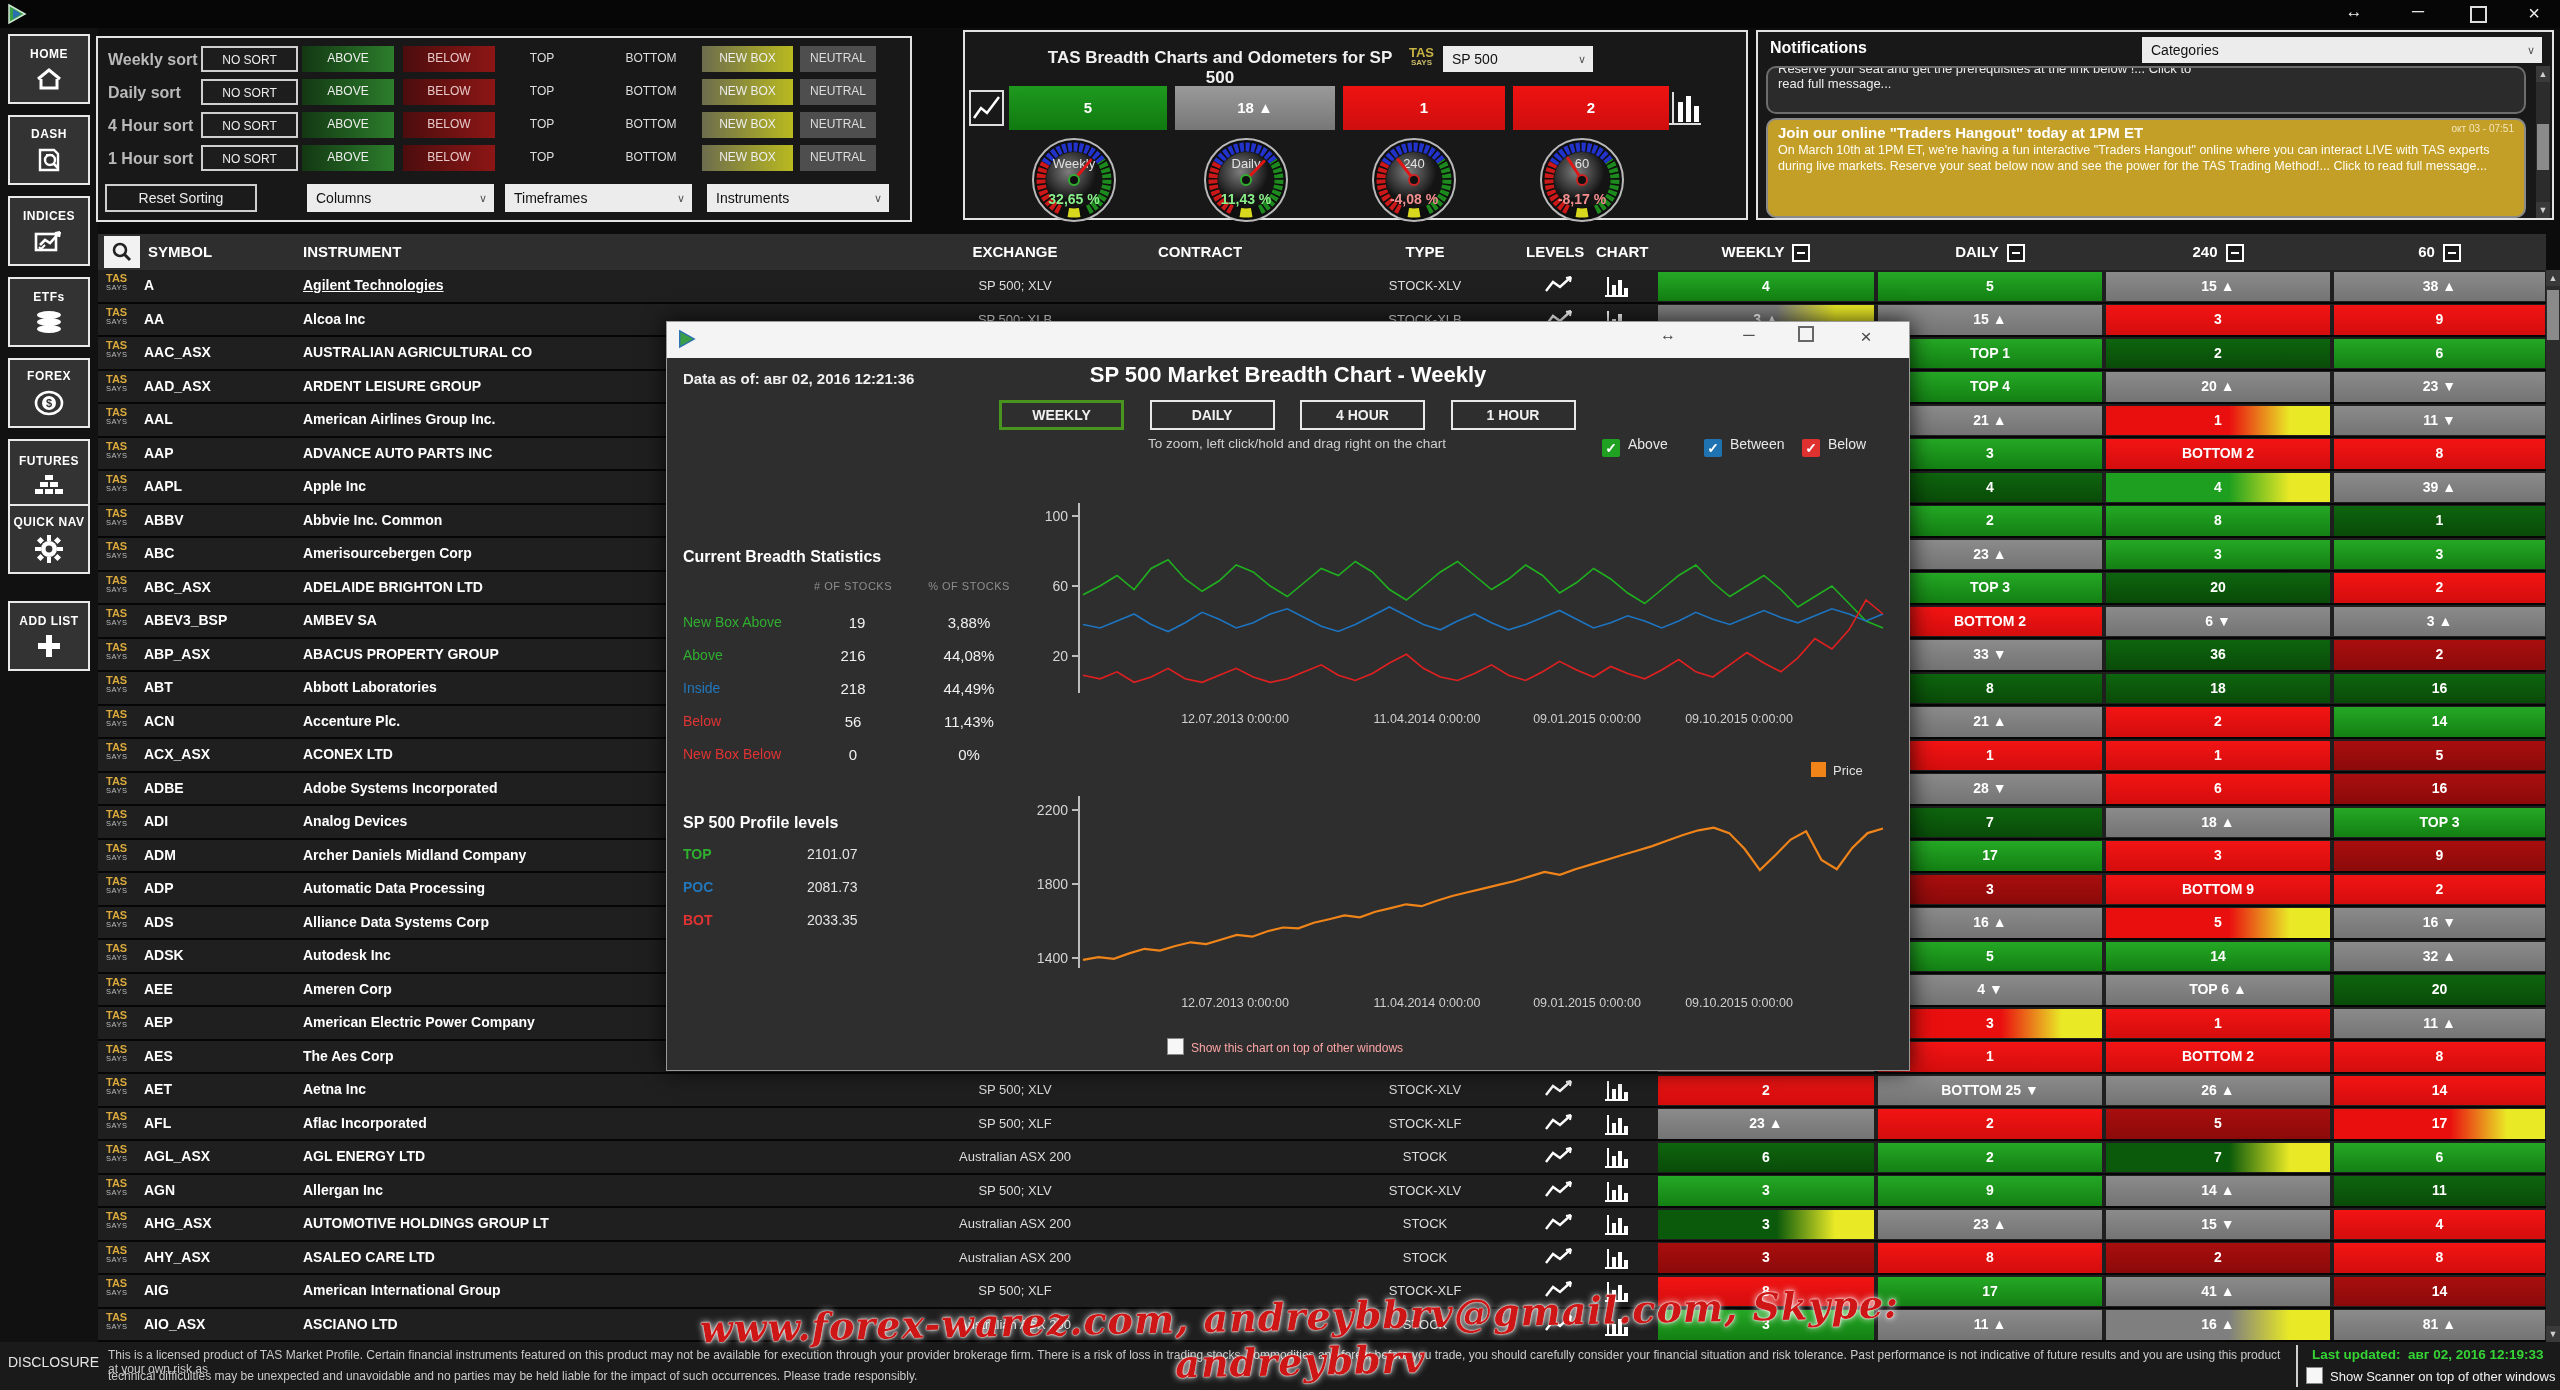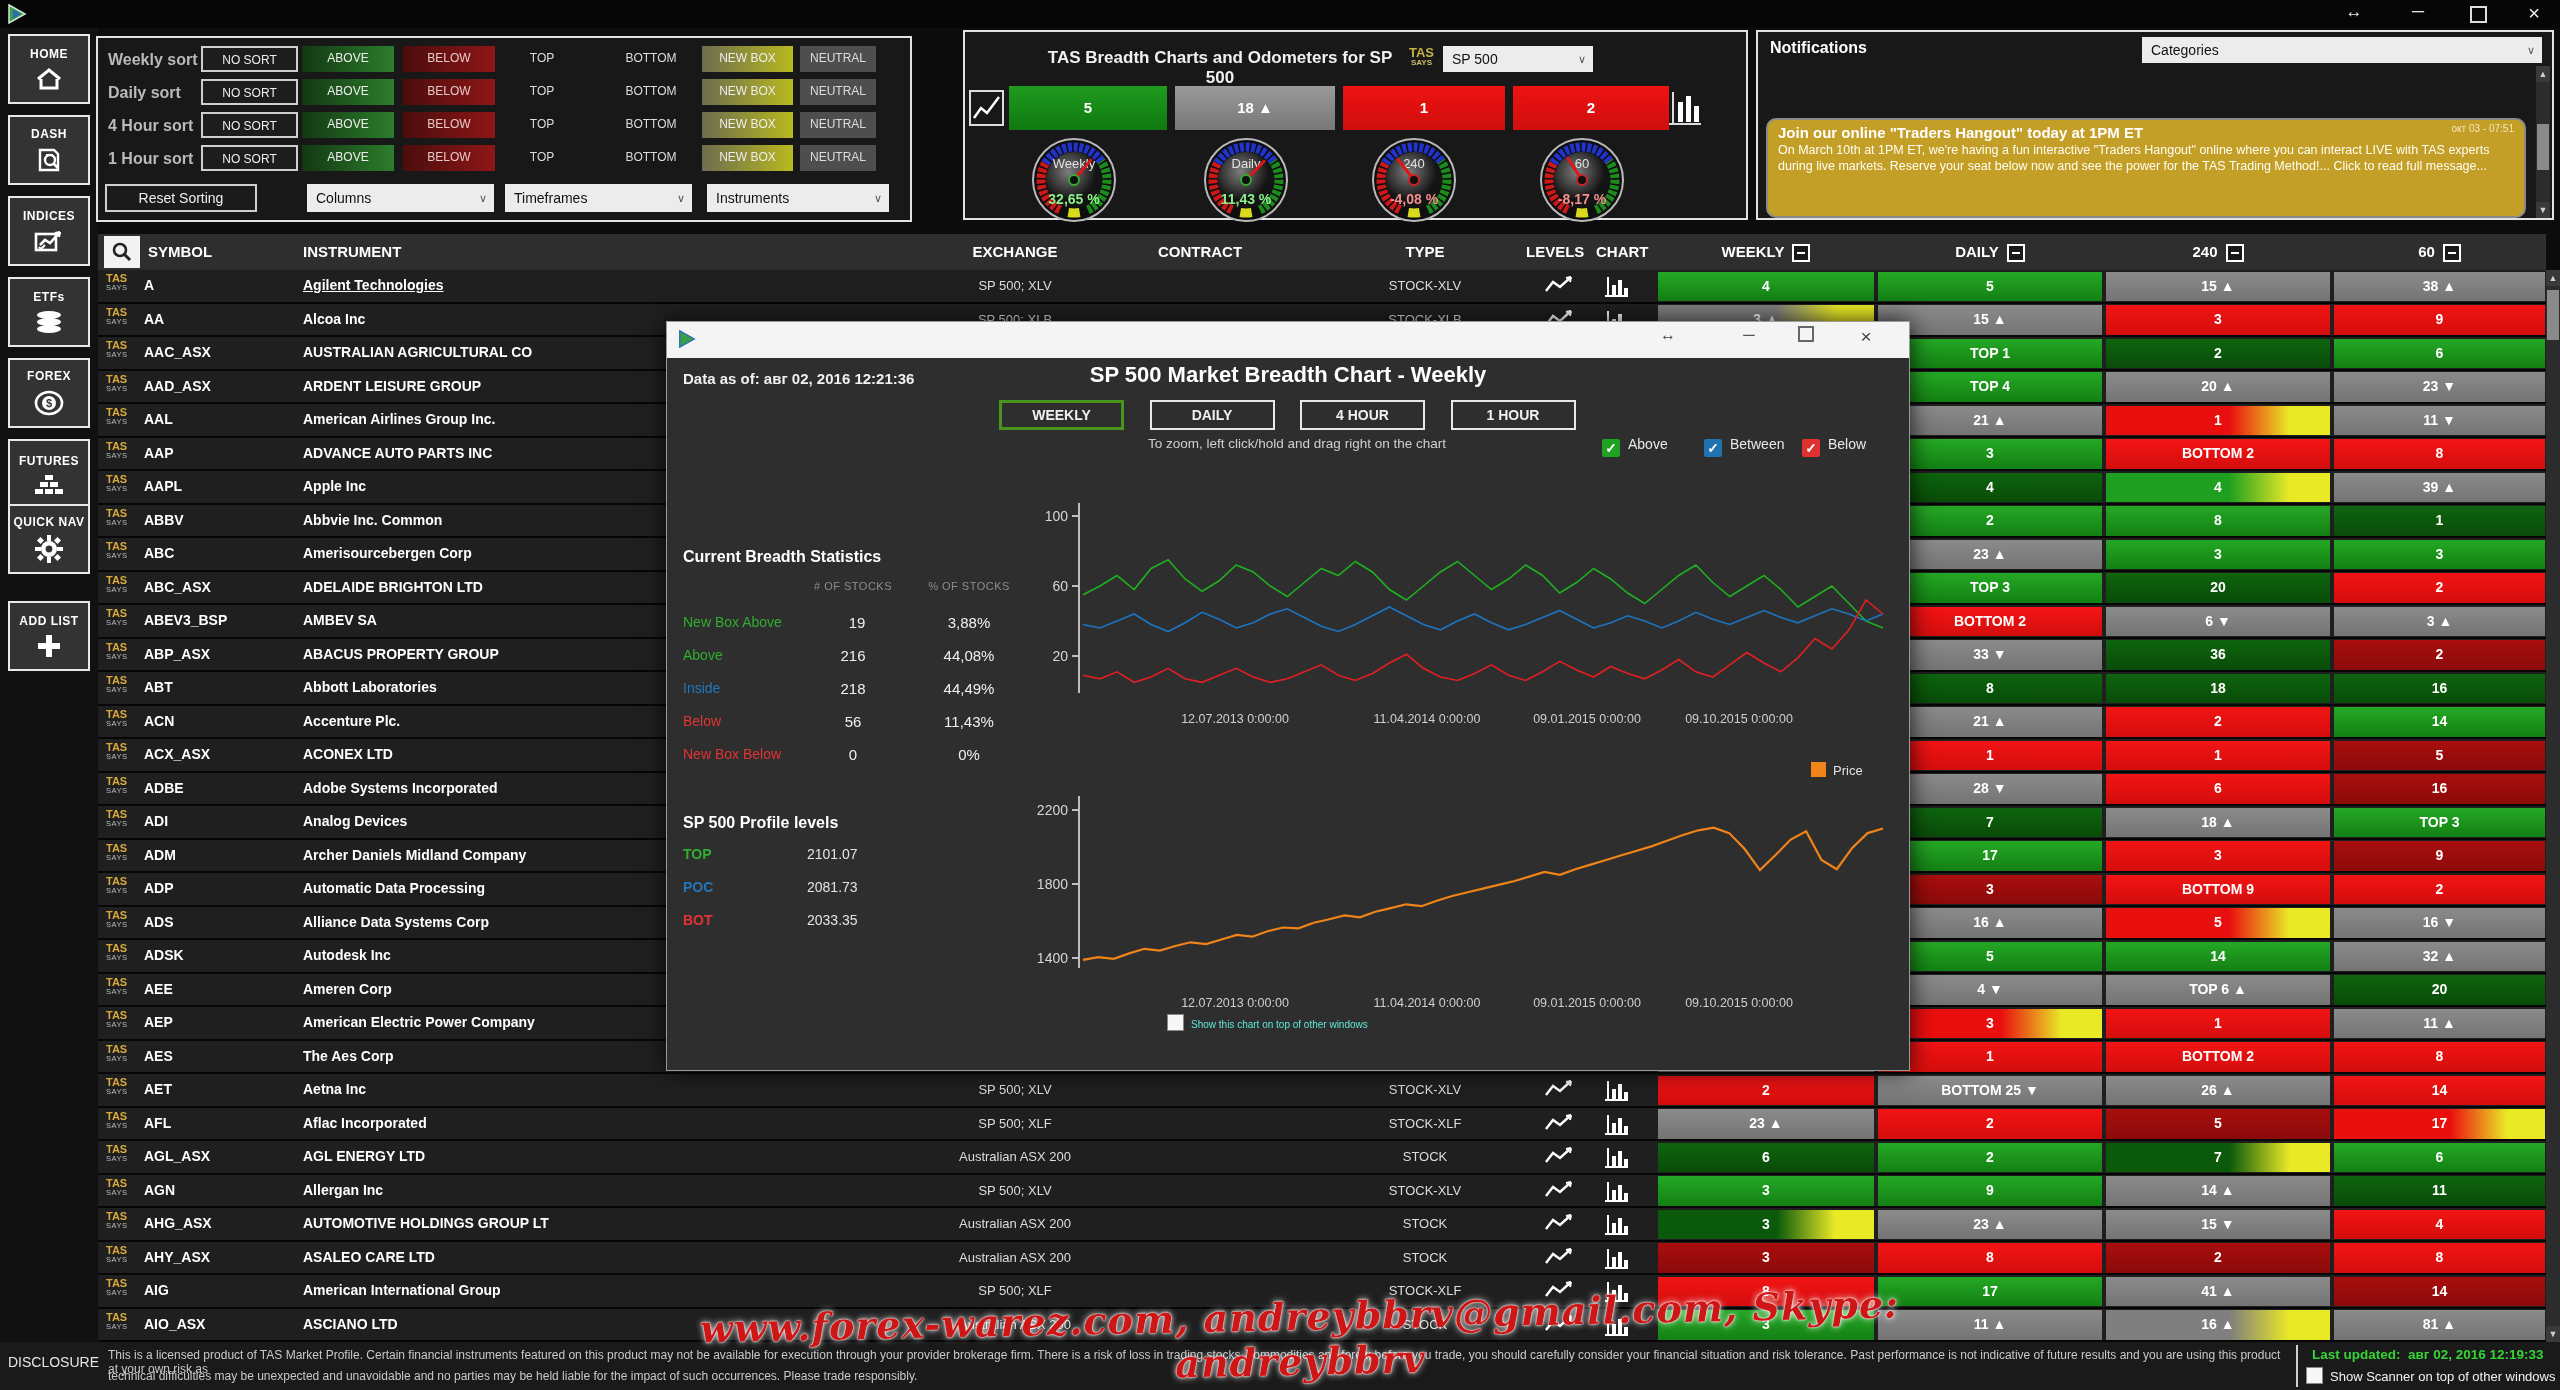--- a/index.html
+++ b/index.html
@@ -98,21 +98,21 @@
   #mHint{position:absolute;left:300px;top:114px;width:660px;text-align:center;color:#cfcfcf;font-size:13.5px;}
   .mcb{position:absolute;top:113px;height:20px;color:#e8e8e8;font-size:14px;line-height:19px;cursor:pointer;}
   .mcb .box{display:inline-block;width:18px;height:18px;border-radius:2px;color:#fff;text-align:center;line-height:18px;font-size:14px;font-weight:bold;vertical-align:-4px;margin-right:8px;}
   #statsHead{position:absolute;left:16px;top:226px;color:#fff;font-size:16px;font-weight:bold;}
   .stat-colhdr{position:absolute;top:258px;width:140px;text-align:center;color:#8d8d8d;font-size:11px;letter-spacing:.5px;}
   .stat-lbl{position:absolute;left:16px;font-size:14px;}
   .stat-v{position:absolute;width:140px;text-align:center;color:#f0f0f0;font-size:15px;}
   #profHead{position:absolute;left:16px;top:492px;color:#fff;font-size:16px;font-weight:bold;}
   .prof-lbl{position:absolute;left:16px;font-size:14px;font-weight:bold;}
   .prof-v{position:absolute;left:140px;font-size:14px;color:#e4e4e4;}
-  #mBottomCb{position:absolute;left:500px;top:692px;color:#5eead4;font-size:10px;cursor:pointer;}
+  #mBottomCb{position:absolute;left:500px;top:716px;color:#fca5a5;font-size:12px;cursor:pointer;}
   svg text{font-family:"Liberation Sans",sans-serif;}
 </style>
 </head>
 <body>
 
 <div id="app">
 
   <div id="titlebar" class="abs">
     <span class="abs" style="left:6px;top:3px;">
       <svg width="22" height="22" viewBox="0 0 22 22">
@@ -362,20 +362,24 @@
     <line x1="52" y1="48" x2="37.8" y2="26.2" stroke="#e01515" stroke-width="3" stroke-linecap="round"></line>
     <circle cx="52" cy="48" r="5" fill="#101010" stroke="#cc2222" stroke-width="2"></circle>
     <text x="52" y="72" text-anchor="middle" font-size="14" font-weight="bold" fill="#f58f8f">-8,17 %</text>
   </svg></div>
       </div>
   </div>
 
   <div id="notifPanel" class="abs panel">
     <div id="notifTitle">Notifications</div>
     <div class="ddl" style="left:384px;top:5px;width:400px;height:26px;line-height:26px;"><span>Categories</span><span class="chev">∨</span></div>
+    <div id="nmsg1" class="nmsg">
+      <div class="clip">Reserve your seat and get the prerequisites at the link below !... Click to</div>
+      <div>read full message...</div>
+    </div>
     <div id="nmsg2" class="nmsg">
       <div class="ts">окт 03 - 07:51</div>
       <div class="ttl">Join our online "Traders Hangout" today at 1PM ET</div>
       <div class="body">On March 10th at 1PM ET, we're having a fun interactive "Traders Hangout" online where you can interact LIVE with TAS experts during live markets. Reserve your seat below now and see the power for the TAS Trading Method!... Click to read full message...</div>
     </div>
     <div class="vscroll" style="left:778px;top:34px;width:14px;height:152px;">
       <div class="varrow" style="top:0;">▲</div>
       <div class="thumb" style="top:58px;height:46px;"></div>
       <div class="varrow" style="bottom:0;">▼</div>
     </div>

